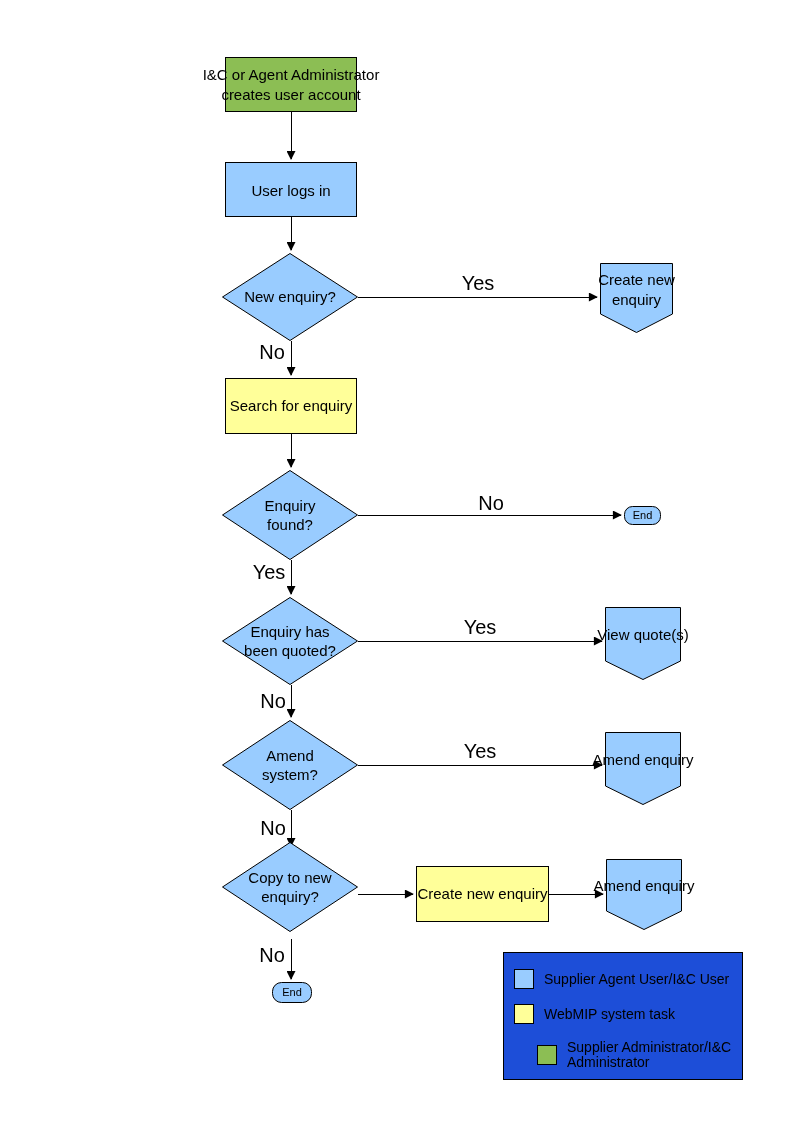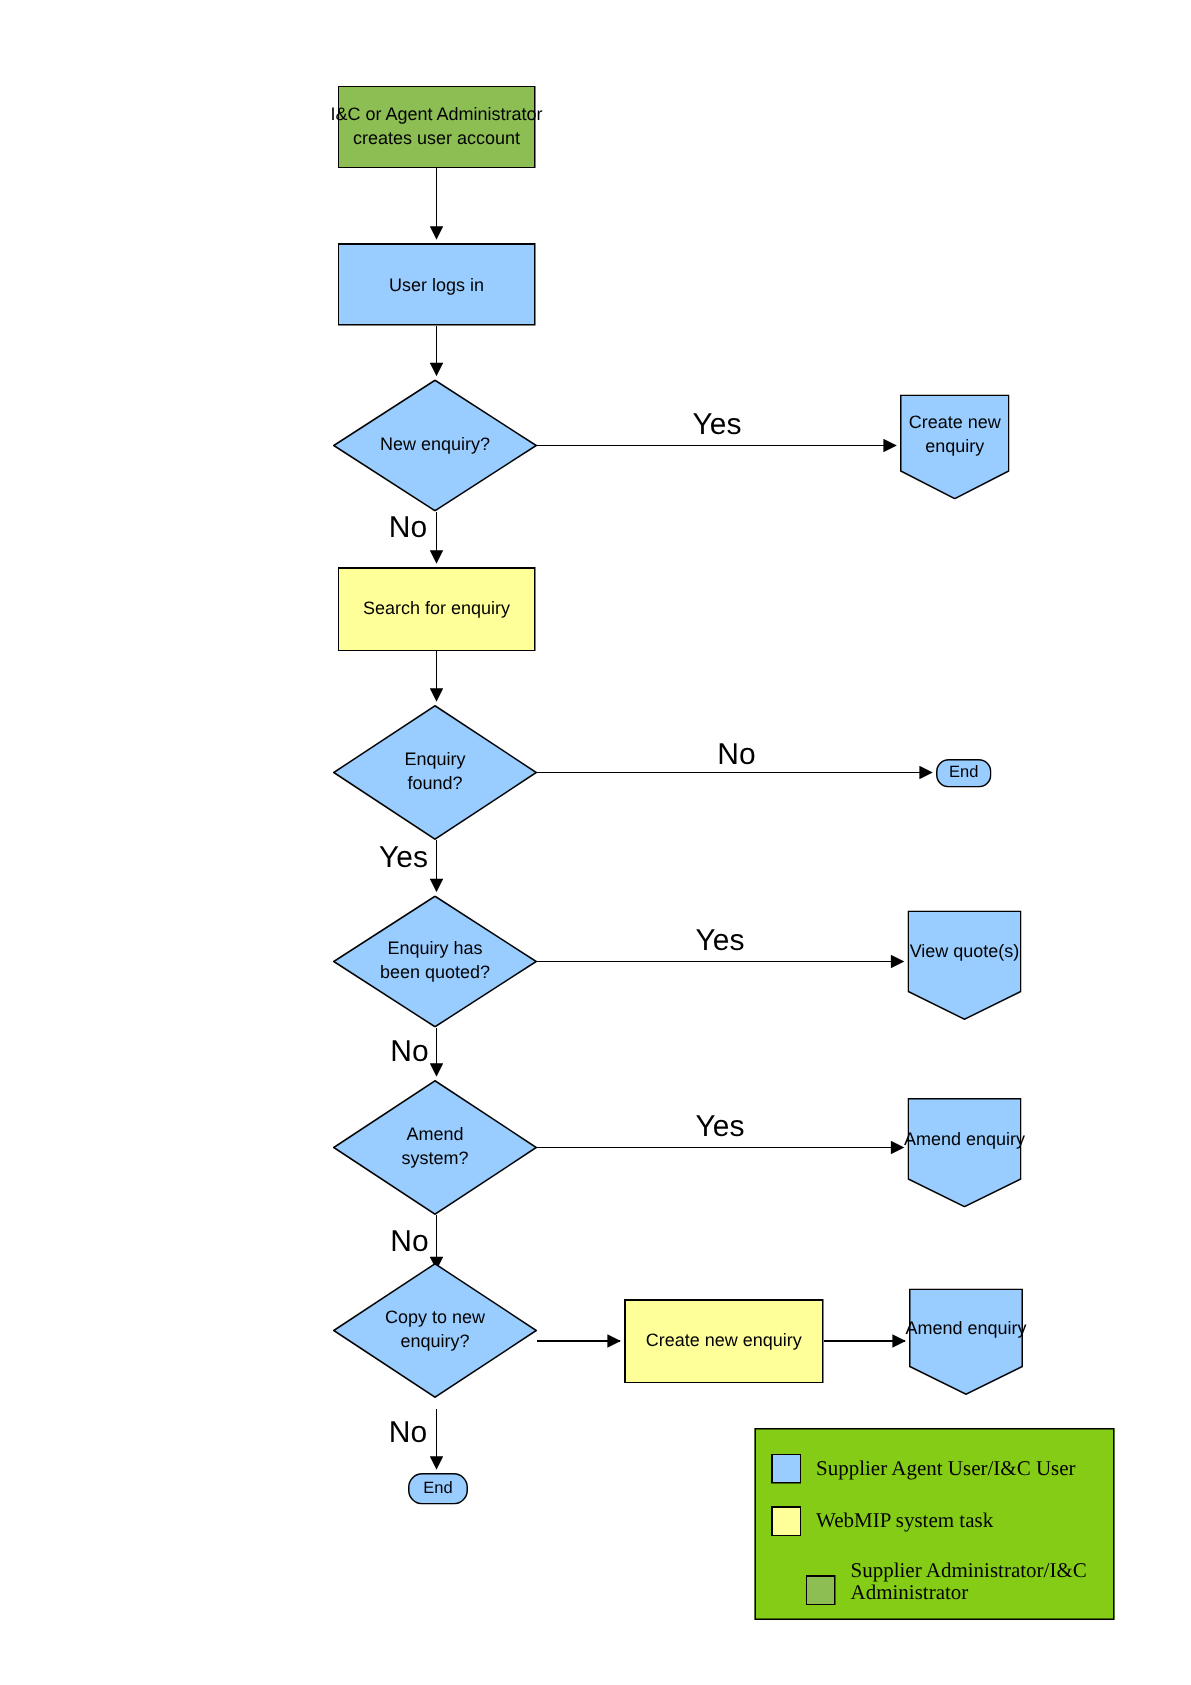--- a/index.html
+++ b/index.html
@@ -8,35 +8,35 @@
     font-family:"Liberation Sans","DejaVu Sans",sans-serif; color:#000;
     overflow:hidden;
   }
   .connectors { position:absolute; left:0; top:0; width:794px; height:1123px; }
   .connectors line { stroke:#000; stroke-width:1; shape-rendering:crispEdges; }
 
   .node { position:absolute; }
   .node svg.shape { position:absolute; left:0; top:0; }
   .node-label {
     position:absolute; inset:0; display:flex; align-items:center; justify-content:center;
-    text-align:center; font-size:12px; line-height:1.3; white-space:pre;
+    text-align:center; font-size:15px; line-height:1.3; white-space:pre;
   }
   .offpage .node-label { padding-bottom:17px;text-align:center; }
   .terminator .node-label { font-size:11px; }
 
   .edge-label {
     position:absolute; transform:translate(-50%,-50%);
     font-size:20px; line-height:1; white-space:nowrap;
   }
 
   .legend {
-    position:absolute; border:1px solid #000; background:#84cc16;font-family:Liberation Serif, serif;
+    position:absolute; border:1px solid #000; background:#1d4ed8;
   }
   .legend-row { position:absolute; left:10px; display:flex; align-items:center; }
-  .legend-row.top-align { align-items:flex-end;padding-left:23px; }
+  .legend-row.top-align { align-items:center;padding-left:23px; }
   .legend-row svg { flex:0 0 auto; display:block; }
   .legend-label {
     margin-left:10px; font-size:14px; line-height:15px; white-space:pre;
   }
 </style>
 </head>
 <body>
 
 <div class="canvas">
 

